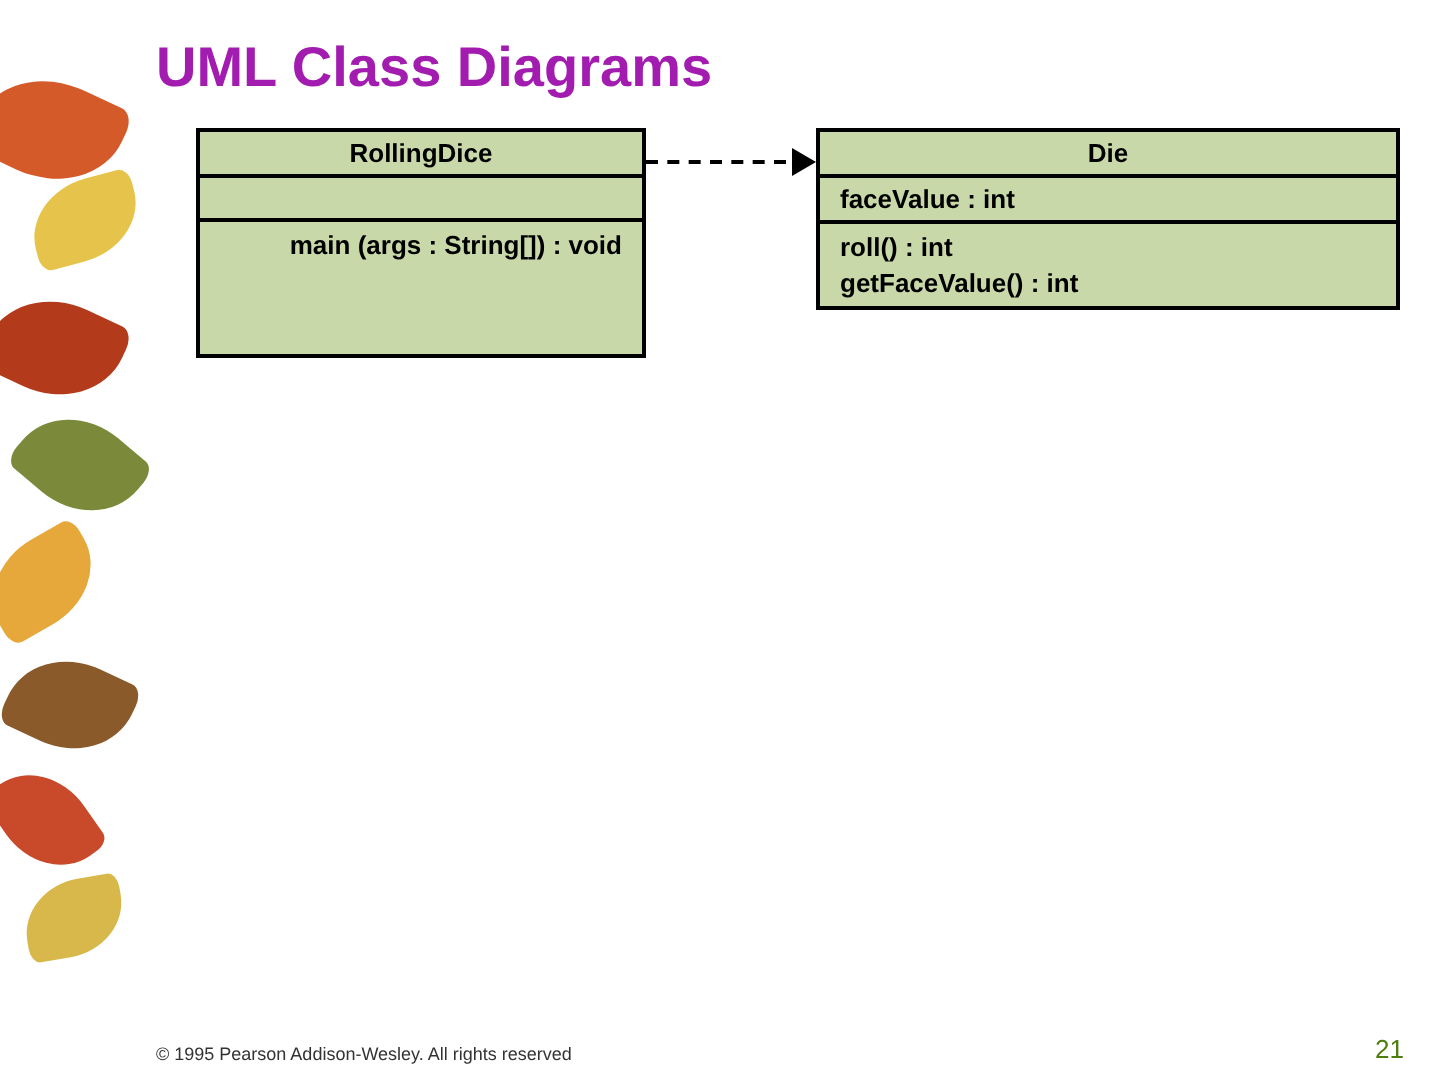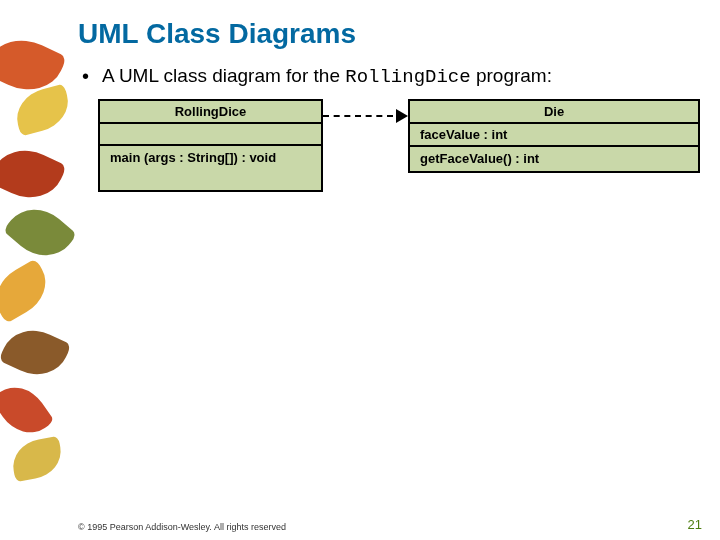--- a/index.html
+++ b/index.html
@@ -22,21 +22,21 @@
     border-radius: 60% 10% 60% 10% / 70% 20% 70% 20%;
     transform: rotate(25deg);
   }
   .content {
     position: relative;
     z-index: 1;
     padding: 18px 40px 0 78px;
     height: 100%;
   }
   h1.title {
-    color: #0369a1;
+    color: #a21caf;
     font-size: 28px;
     font-weight: bold;
     margin-bottom: 14px;
   }
   .bullets { list-style: none; }
   .bullets > li {
     font-size: 19px;
     line-height: 1.28;
     color: #000;
     position: relative;
@@ -114,42 +114,38 @@
   <div class="leaf" style="top:210px;left:10px;width:60px;height:45px;background:#7a8a3a;transform:rotate(40deg);"></div>
   <div class="leaf" style="top:270px;left:-8px;width:58px;height:42px;background:#e6a83a;transform:rotate(-30deg);"></div>
   <div class="leaf" style="top:330px;left:5px;width:60px;height:45px;background:#8a5a2a;"></div>
   <div class="leaf" style="top:390px;left:-5px;width:55px;height:40px;background:#c94a2a;transform:rotate(55deg);"></div>
   <div class="leaf" style="top:440px;left:12px;width:50px;height:38px;background:#d8b84a;transform:rotate(-10deg);"></div>
 </div>
 
 <div class="content">
   <h1 class="title">UML Class Diagrams</h1>
 
-  <ul class="bullets">
-    <li>
-      <span>A UML class diagram for the </span><span class="mono">RollingDice</span><span> program:</span>
-    </li>
-  </ul>
 
   <div class="diagram">
     <div class="uml-box box-left">
       <div class="uml-row uml-title">RollingDice</div>
       <div class="uml-row" style="height:22px;"> </div>
-      <div class="uml-row methods" style="height:44px;">main (args : String[]) : void</div>
+      <div class="uml-row methods" style="height:66px;text-align:right;">main (args : String[]) : void</div>
     </div>
 
     <div class="arrow-wrap">
       <div class="arrow-line"></div>
       <div class="arrow-head"></div>
     </div>
 
     <div class="uml-box box-right">
       <div class="uml-row uml-title">Die</div>
       <div class="uml-row">faceValue : int</div>
       <div class="uml-row methods">
+        <div>roll() : int</div>
         <div>getFaceValue() : int</div>
       </div>
     </div>
   </div>
 
   <ul class="bullets">
   </ul>
 </div>
 
 <div class="footer">© 1995 Pearson Addison-Wesley. All rights reserved</div>

